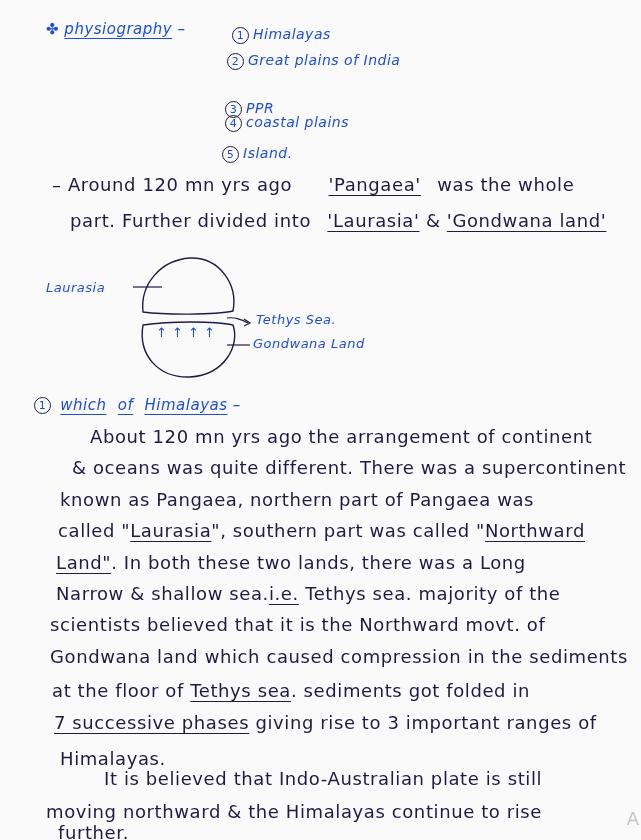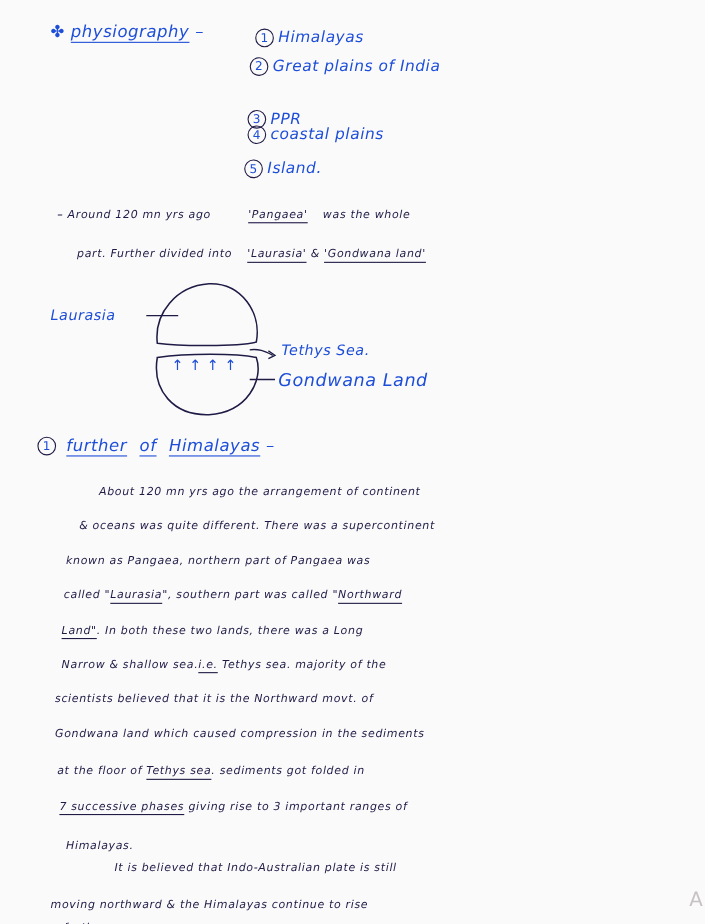--- a/index.html
+++ b/index.html
@@ -6,21 +6,21 @@
   body {
     width:641px; height:840px; overflow:hidden;
     background:#fbfafb;
     font-family:"DejaVu Sans", sans-serif;
     color:#1c1a3e;
     position:relative;
   }
   .hw { position:absolute; font-size:14px; font-style:italic; letter-spacing:0.5px; white-space:nowrap; color:#1d4ed8; }
   .ul { text-decoration:underline; text-decoration-thickness:1px; text-underline-offset:4px; }
   .circ { display:inline-block; width:15px; height:15px; border:1.3px solid #1e1b45; border-radius:50%; text-align:center; line-height:15px; font-size:11px; font-style:normal; margin-right:4px; vertical-align:middle; }
-  .line { position:absolute; font-size:10px; font-style:italic; letter-spacing:0.6px; white-space:nowrap; color:#1e1b45;margin-top:16px; }
+  .line { position:absolute; font-size:18px; letter-spacing:0.6px; white-space:nowrap; color:#1e1b45; }
   .mark { position:absolute; right:2px; top:808px; font-size:18px; color:#c9c2c2; font-style:normal; }
   svg.diagram { position:absolute; left:0; top:245px; }
 </style>
 </head>
 <body>
 
 <div class="hw" style="left:46px;top:20px;font-size:15px;">
   <span>✤</span>
   <span class="ul">physiography</span>
   <span>–</span>
@@ -57,26 +57,26 @@
 <svg class="diagram" width="450" height="140">
   <path d="M143,67 C140,40 160,15 190,13 C220,12 238,40 233,66 C215,70 165,70 143,67 Z" fill="none" stroke="#1e1b45" stroke-width="1.4"></path>
   <path d="M143,80 C170,76 215,76 233,80 C240,100 225,130 190,132 C158,133 138,110 143,80 Z" fill="none" stroke="#1e1b45" stroke-width="1.4"></path>
   <line x1="133" y1="42" x2="162" y2="42" stroke="#1e1b45" stroke-width="1.2"></line>
   <path d="M227,73 C235,72 240,74 248,78" fill="none" stroke="#1e1b45" stroke-width="1.2"></path>
   <path d="M244,74 L250,78 L244,81" fill="none" stroke="#1e1b45" stroke-width="1.2"></path>
   <line x1="227" y1="100" x2="250" y2="100" stroke="#1e1b45" stroke-width="1.2"></line>
 </svg>
 <div class="hw" style="left:46px;top:280px;font-size:13px;">Laurasia</div>
 <div class="hw" style="left:256px;top:312px;font-size:13px;">Tethys Sea.</div>
-<div class="hw" style="left:253px;top:336px;font-size:16px;">Gondwana Land</div>
+<div class="hw" style="left:253px;top:336px;font-size:13px;">Gondwana Land</div>
 <div class="hw" style="left:156px;top:325px;font-size:13px;font-style:normal;">↑ ↑ ↑ ↑</div>
 
 <div class="hw" style="left:34px;top:396px;font-size:15px;">
   <span class="circ">1</span>
-  <span class="ul">further</span>
+  <span class="ul">which</span>
   <span class="ul" style="margin-left:6px;">of</span>
   <span class="ul" style="margin-left:6px;">Himalayas</span>
   <span>–</span>
 </div>
 
 <div class="line" style="left:90px;top:426px;">About  120 mn yrs  ago  the  arrangement  of  continent</div>
 <div class="line" style="left:72px;top:457px;">&amp; oceans was quite different. There was  a  supercontinent</div>
 <div class="line" style="left:60px;top:489px;">known  as   Pangaea,  northern  part  of  Pangaea  was</div>
 <div class="line" style="left:58px;top:520px;">
   <span>called "</span><span class="ul">Laurasia</span><span>", southern part  was  called "</span><span class="ul">Northward</span>

